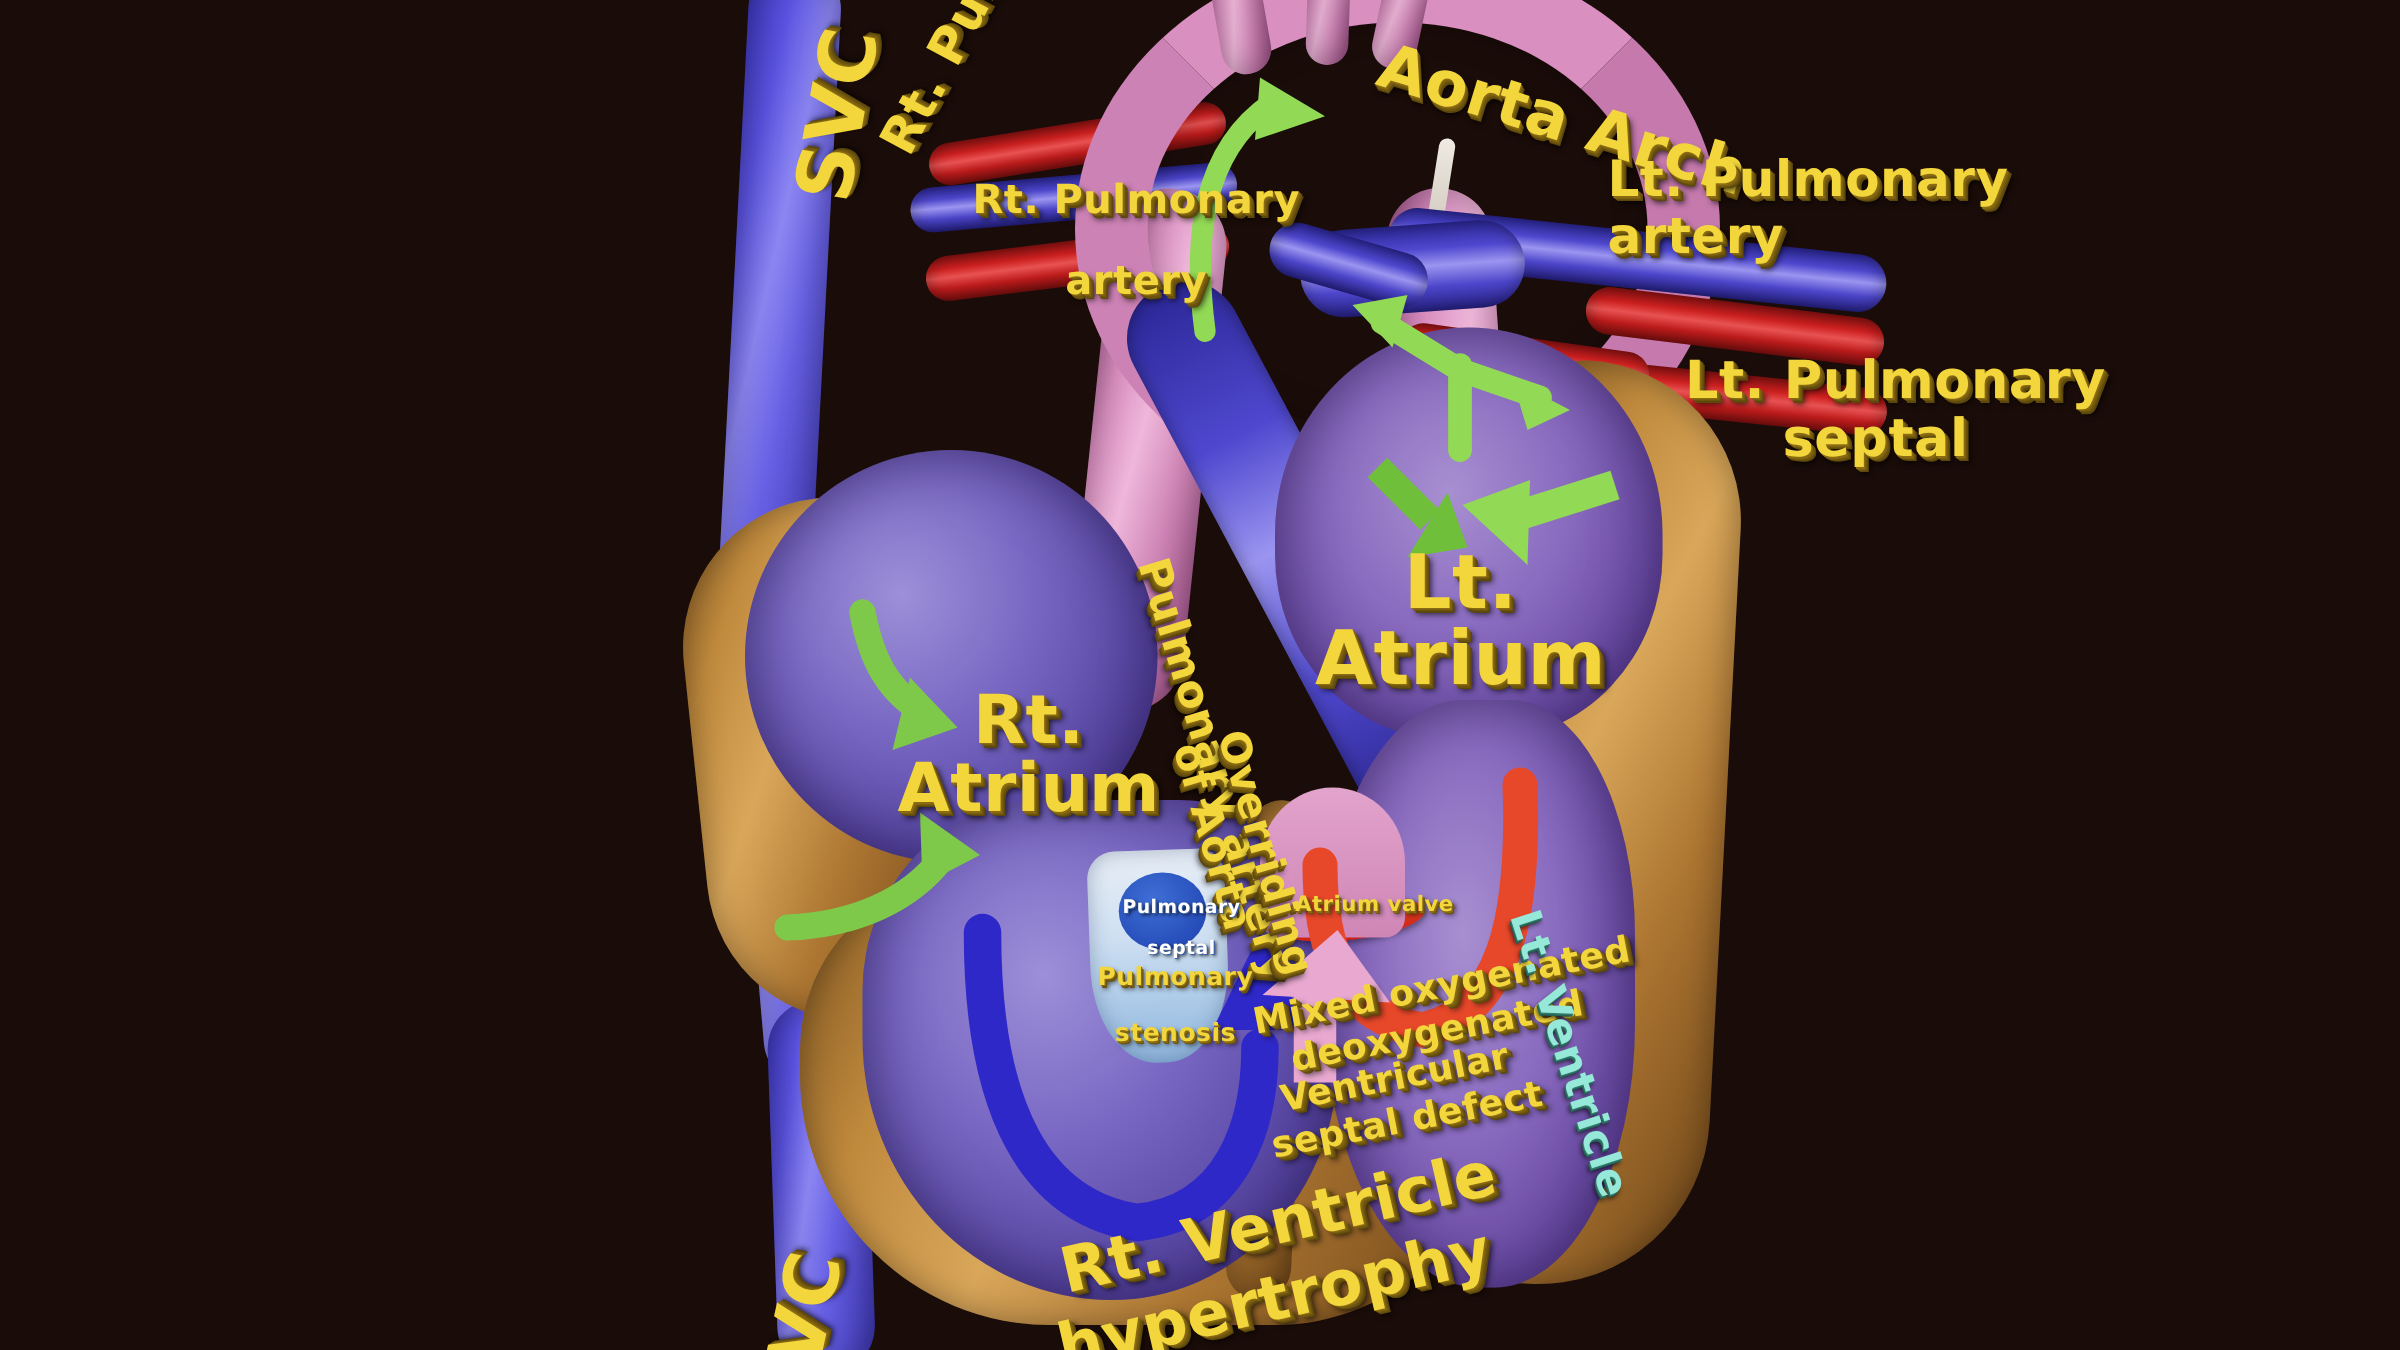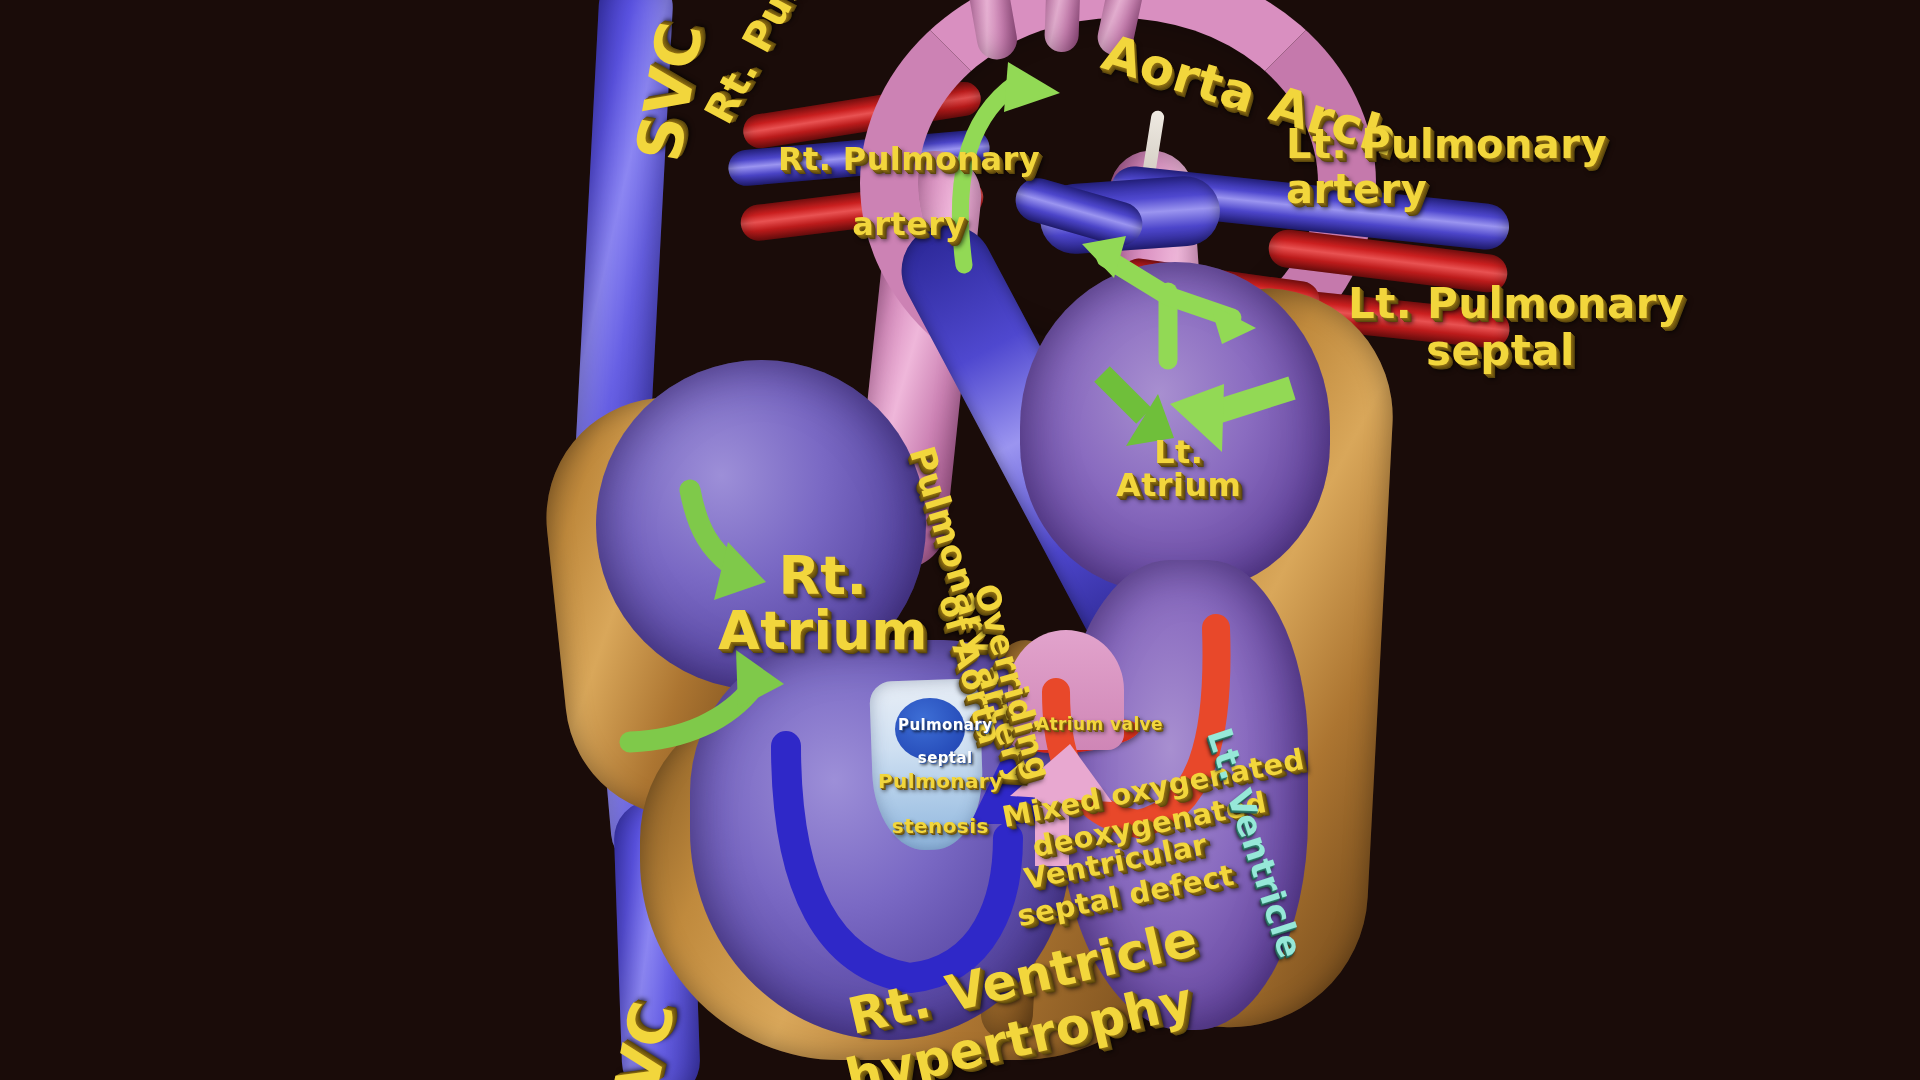--- a/index.html
+++ b/index.html
@@ -202,21 +202,21 @@
   <div class="lbl" style="left:1286px;top:122px;font-size:40px;line-height:1.12;">
     <span>Lt. Pulmonary</span><br>
     <span>artery</span>
   </div>
 
   <div class="lbl" style="left:1348px;top:280px;font-size:42px;line-height:1.12;">
     <span>Lt. Pulmonary</span><br>
     <span style="display:inline-block;margin-left:78px;">septal</span>
   </div>
 
-  <div class="lbl ctr" style="left:1116px;top:436px;font-size:32px;">Lt.
+  <div class="lbl ctr" style="left:1052px;top:436px;font-size:60px;">Lt.
 Atrium</div>
 
   <div class="lbl ctr" style="left:718px;top:548px;font-size:54px;">Rt.
 Atrium</div>
 
   <div class="lbl" style="left:920px;top:430px;font-size:35px;transform:rotate(73deg);transform-origin:0% 50%;">Pulmonary artery</div>
 
   <div class="lbl" style="left:1002px;top:580px;font-size:33px;line-height:1.12;
               transform:rotate(74deg);transform-origin:0% 0%;">
     <span>Overriding</span><br>

